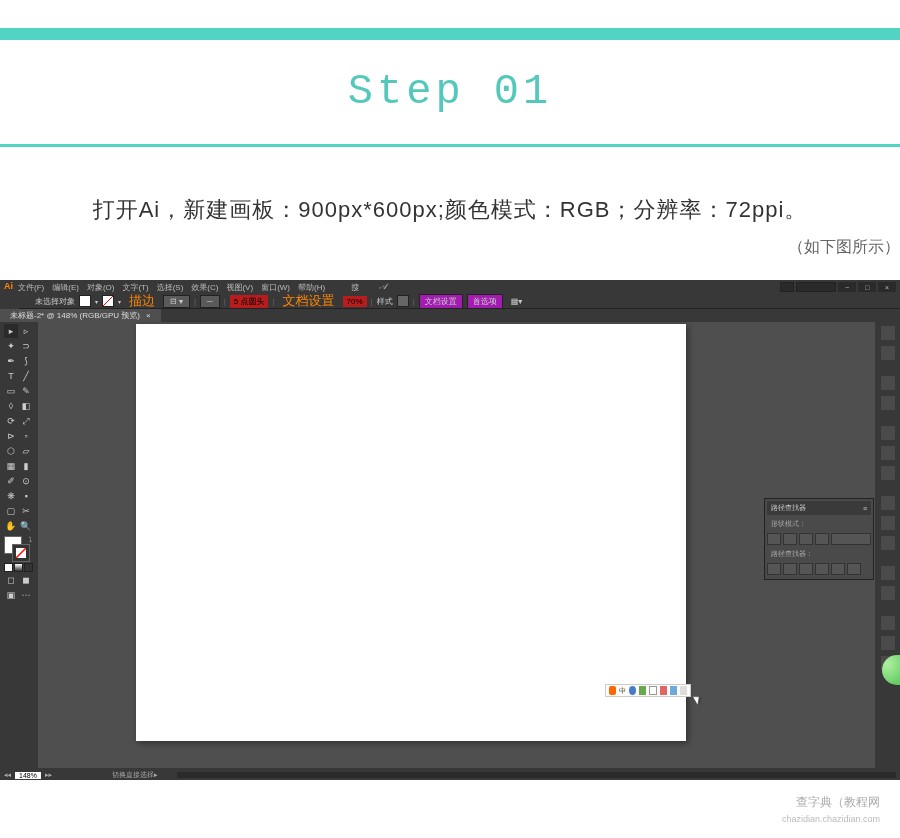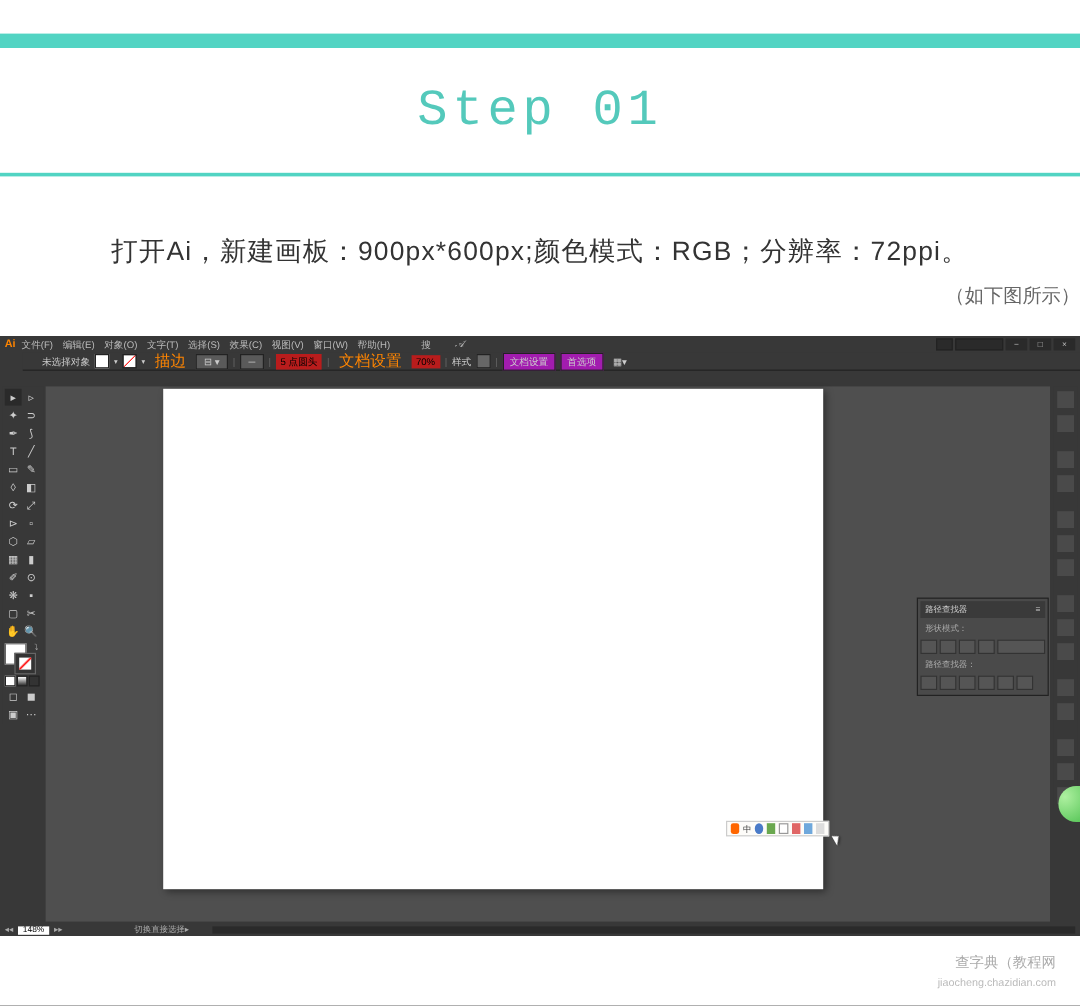--- a/index.html
+++ b/index.html
@@ -137,20 +137,26 @@
     <span class="cb-field">70%</span>
     <span class="cb-pipe">|</span>
     <span class="cb-label">样式</span>
     <div class="cb-swatch" style="background:#666;"></div>
     <span class="cb-pipe">|</span>
     <span class="cb-btn">文档设置</span>
     <span class="cb-btn">首选项</span>
     <span style="margin-left:4px;">▦▾</span>
   </div>
 
+  <div class="ai-tab">
+    <div class="tab-active">
+      <span>未标题-2* @ 148% (RGB/GPU 预览)</span>
+      <span style="margin-left:6px;">×</span>
+    </div>
+  </div>
 
   <div class="ai-workspace">
     <div class="artboard"></div>
   </div>
 
   <div class="ai-tools">
     <div class="tool sel">▸</div>
     <div class="tool">▹</div>
     <div class="tool">✦</div>
     <div class="tool">⊃</div>
@@ -261,14 +267,14 @@
     <span style="margin-left:60px;">切换直接选择</span>
     <span>▸</span>
     <div class="sb-scroll"></div>
   </div>
 
   <div class="green-circle"></div>
 </div>
 
 <div class="watermark">
   <span>查字典（教程网</span><br>
-  <span class="sub">jiaocheng.chazidian.com</span>
+  <span class="sub">chazidian.chazidian.com</span>
 </div>
 
 </body></html>

